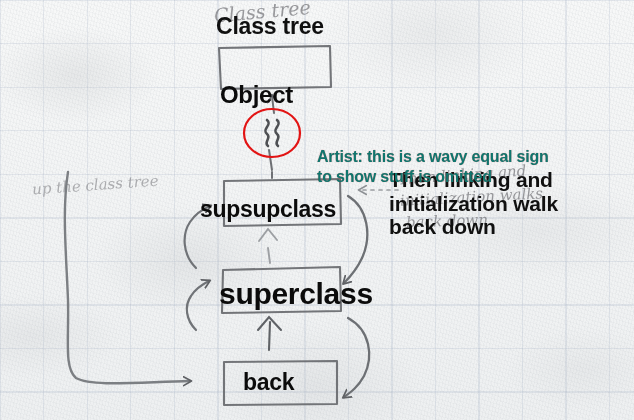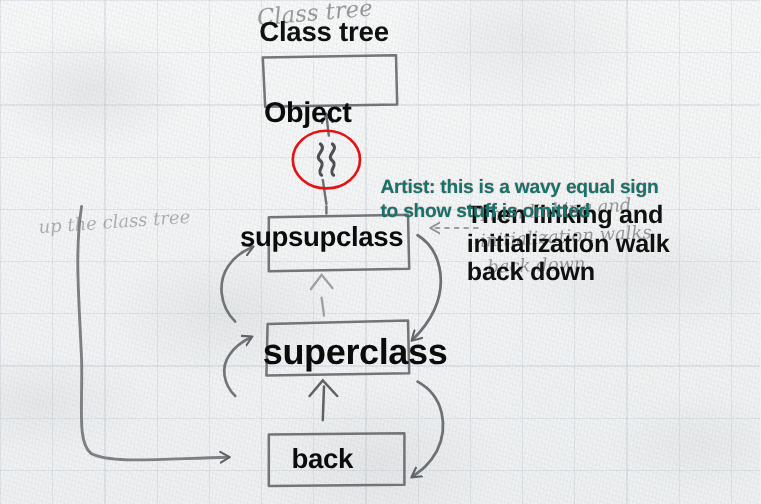--- a/index.html
+++ b/index.html
@@ -153,21 +153,21 @@
         <path d="M-13,5 C-8,-1 -4,11 1,5 C5,0 9,9 13,4" fill="none" stroke="#4e5054" stroke-width="2.6" stroke-linecap="round"></path>
       </g>
     </g>
     <ellipse cx="272" cy="133" rx="28" ry="24" fill="none" stroke="#e21414" stroke-width="2.2"></ellipse>
   </svg>
 
   <div class="txt" style="left:216px; top:14px; font-size:23px;">Class tree</div>
 
   <div class="boxlabel" style="left:220px; top:51px; font-size:24px;margin-top:30px;">Object</div>
 
-  <div class="boxlabel" style="left:200px; top:184px; font-size:23px;">supsupclass</div>
+  <div class="boxlabel" style="left:200px; top:196px; font-size:23px;">supsupclass</div>
 
   <div class="boxlabel" style="left:219px; top:277px; font-size:30px;">superclass</div>
 
   <div class="boxlabel" style="left:243px; top:369px; font-size:23px;">back</div>
 
 
   <div class="txt" style="left:389px; top:168px; font-size:21px;">Then linking and
 initialization walk
 back down</div>
 

